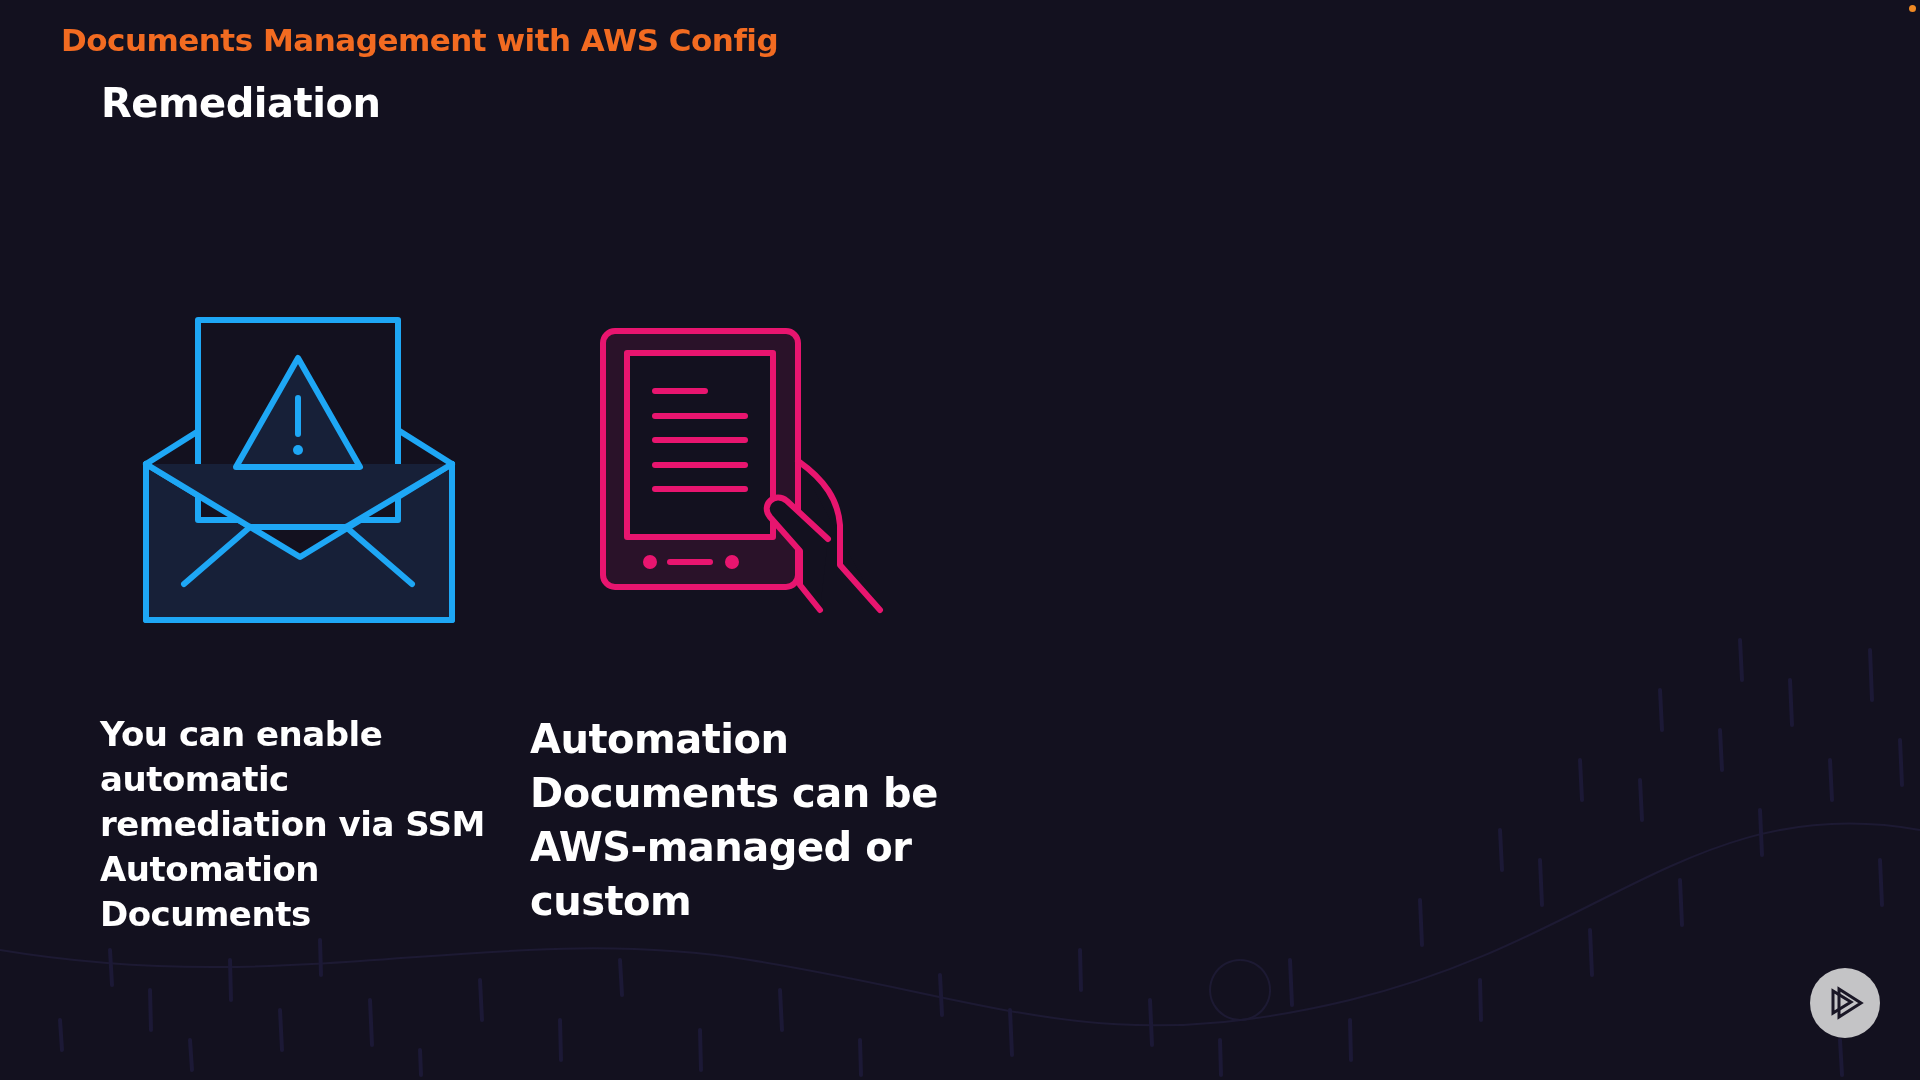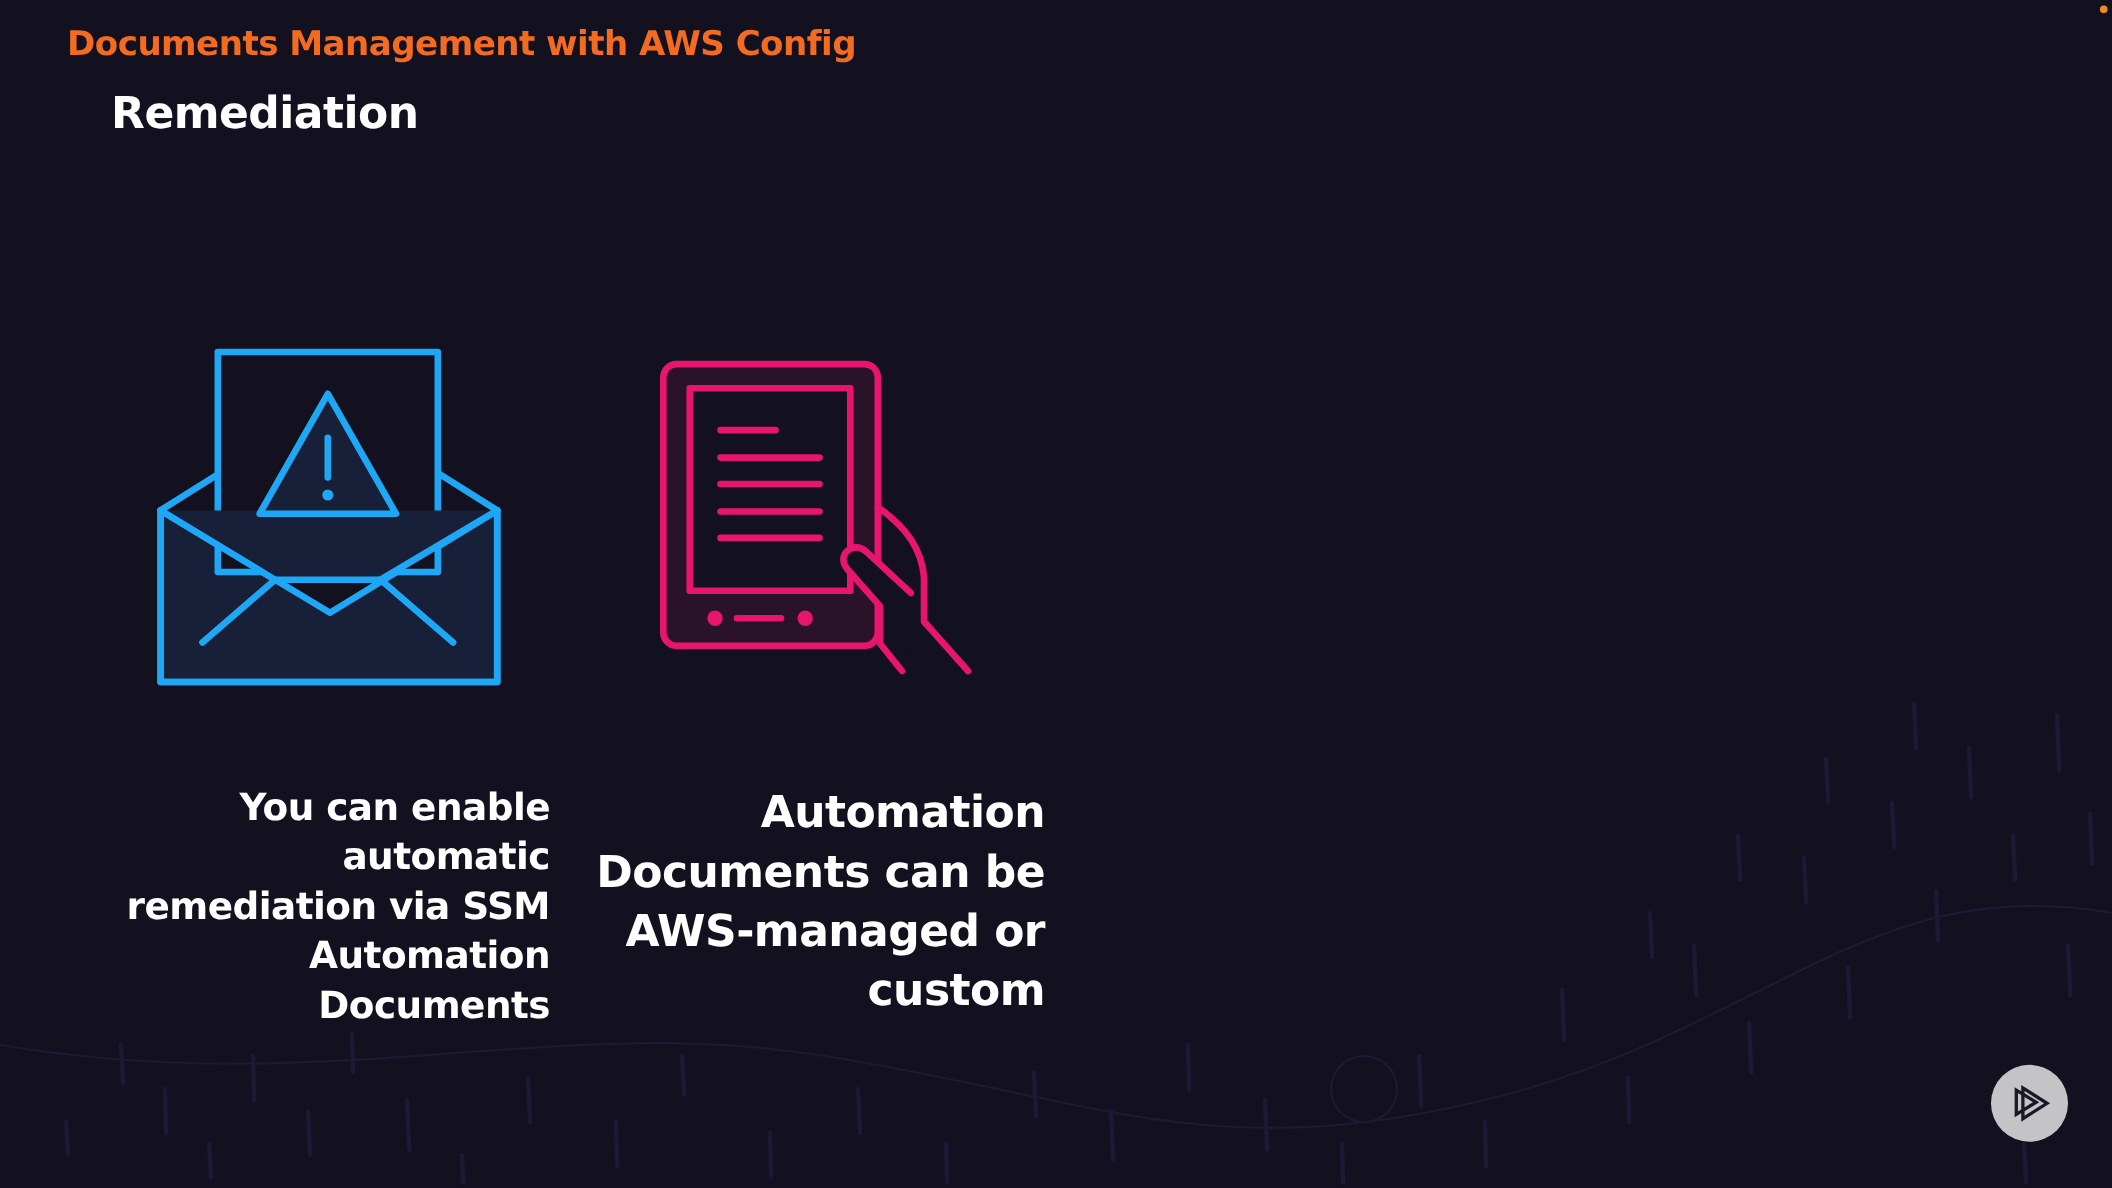--- a/index.html
+++ b/index.html
@@ -13,21 +13,21 @@
     position:absolute; left:61px; top:22px;
     font-size:31px; font-weight:bold; color:#f26b21; letter-spacing:-0.5px;
   }
   .slide-title {
     position:absolute; left:61px; top:80px;
     font-size:40px; font-weight:bold; color:#ffffff; letter-spacing:-0.5px;margin-left:40px;
   }
   .icon-envelope { position:absolute; left:140px; top:312px; width:320px; height:320px; }
   .icon-tablet { position:absolute; left:595px; top:325px; width:300px; height:290px; }
   .caption {
-    position:absolute; color:#ffffff; font-weight:bold; text-align:right;
+    position:absolute; color:#ffffff; font-weight:bold; text-align:left;
   }
   .caption-1 { left:100px; top:712px; width:400px; font-size:34px; line-height:45px; letter-spacing:-0.5px; }
   .caption-2 { left:530px; top:712px; width:420px; font-size:40px; line-height:54px; letter-spacing:-0.5px; }
   .logo-dot { position:absolute; left:1909px; top:5px; width:7px; height:7px; border-radius:50%; background:#f08a24; }
   .play-logo {
     position:absolute; left:1810px; top:968px; width:70px; height:70px; border-radius:50%;
     background:#c4c4c6; display:flex; align-items:center; justify-content:center;
   }
 </style>
 </head>

